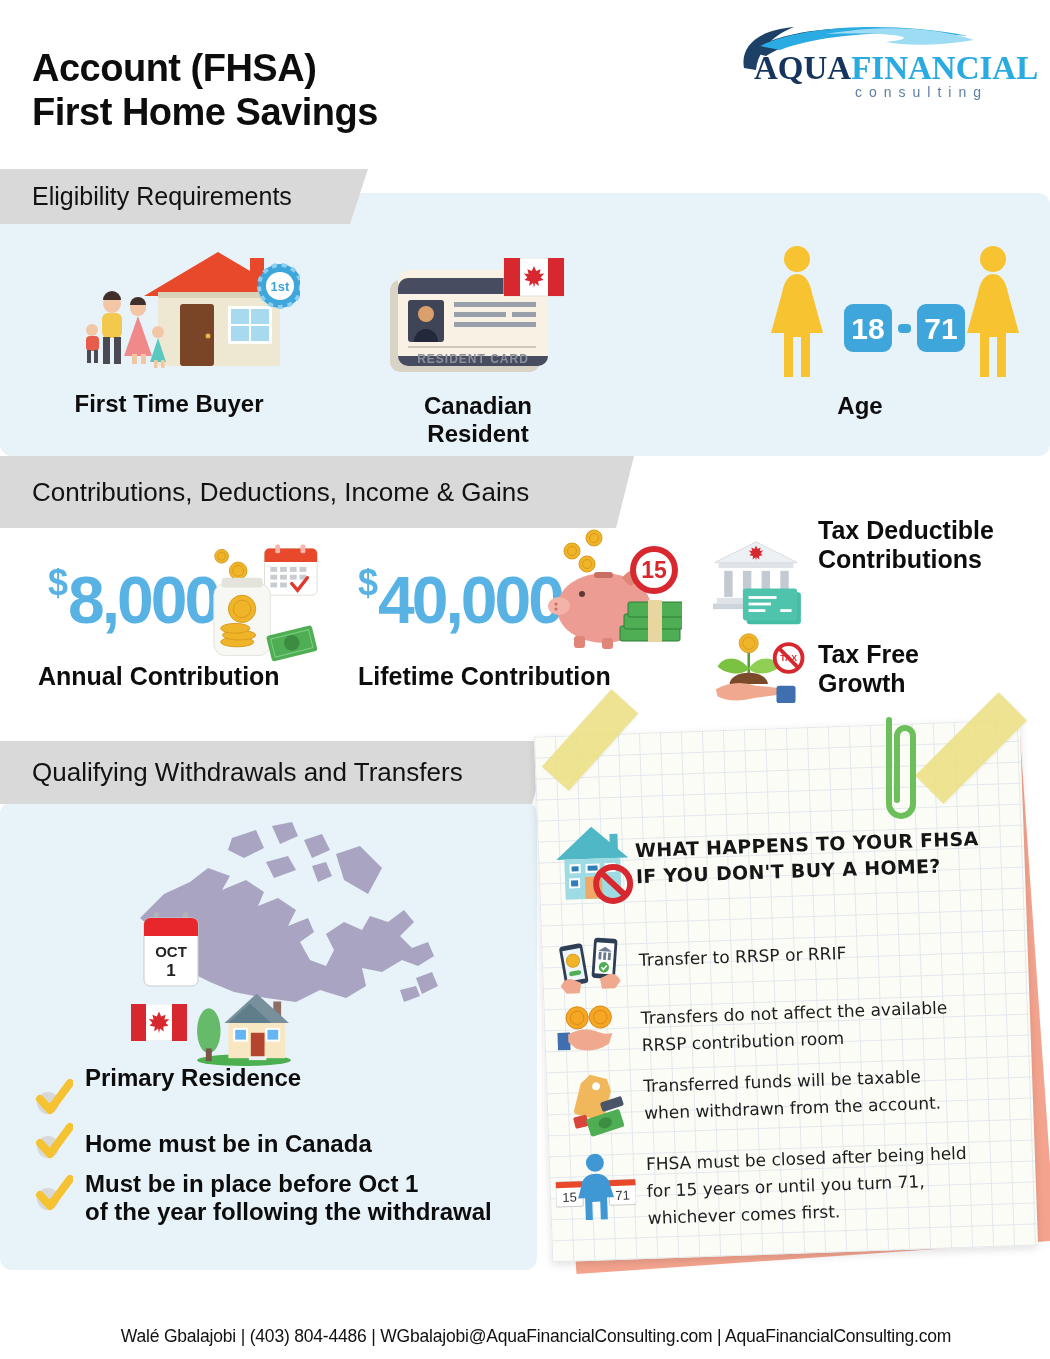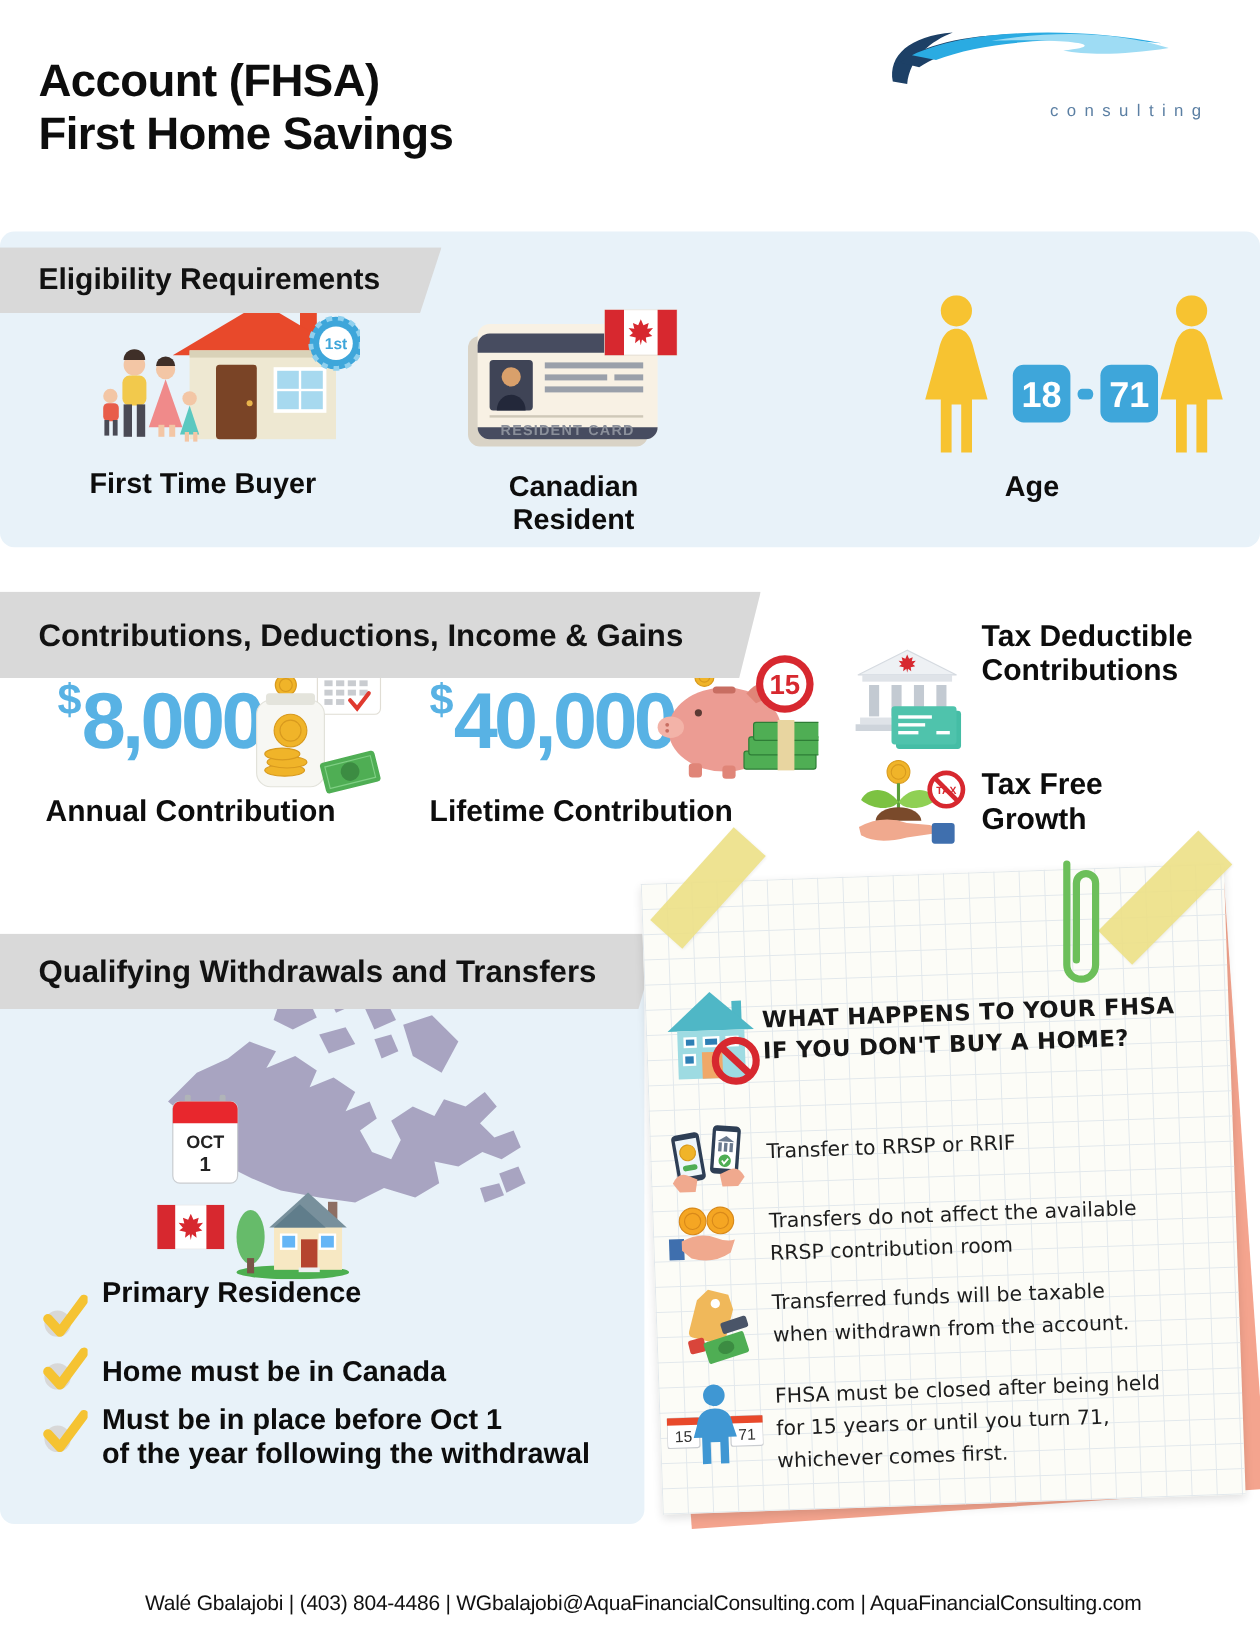--- a/index.html
+++ b/index.html
@@ -6,24 +6,24 @@
   body { background:#fff; font-family:"Liberation Sans", sans-serif; }
   .page { position:relative; width:1050px; height:1359px; background:#fff; overflow:hidden; margin:0 auto; }
 
   
   .title { position:absolute; left:32px; top:46px; font-size:38px; font-weight:bold; color:#0d0d0d; line-height:44px; letter-spacing:-0.5px; }
   .logo { position:absolute; left:740px; top:22px; width:270px; height:90px; }
   .logo-swoosh { position:absolute; left:-4px; top:0; }
   .logo-text { position:absolute; left:14px; top:28px; font-family:"Liberation Serif", serif; font-size:33px; font-weight:bold; white-space:nowrap; }
   .logo-aqua { color:#16355e; }
   .logo-fin { color:#29abe2; }
-  .logo-sub { position:absolute; right:2px; top:62px; font-size:14px; letter-spacing:7px; color:#5b7fa3; }
-
-  
-  .banner { position:absolute; left:0; background:#d9d9d9; display:flex; align-items:center; padding-left:32px; font-size:26px; font-weight:bold; color:#121212; clip-path:polygon(0 0, 100% 0, calc(100% - 18px) 100%, 0 100%); z-index:3;margin-top:37px; }
+  .logo-sub { position:absolute; right:22px; top:62px; font-size:14px; letter-spacing:7px; color:#5b7fa3; }
+
+  
+  .banner { position:absolute; left:0; background:#d9d9d9; display:flex; align-items:center; padding-left:32px; font-size:26px; font-weight:normal; color:#121212; clip-path:polygon(0 0, 100% 0, calc(100% - 18px) 100%, 0 100%); z-index:3; }
   .banner1 { top:169px; width:368px; height:55px; font-size:25px; }
   .banner2 { top:456px; width:634px; height:72px; }
   .banner3 { top:741px; width:550px; height:63px; }
 
   
   .bluebox { position:absolute; background:#e8f2f9; border-radius:12px; z-index:1; }
   .bluebox1 { left:0; top:193px; width:1050px; height:263px; }
   .bluebox2 { left:0; top:802px; width:537px; height:468px; }
 
   .elig-label { position:absolute; font-size:24px; font-weight:bold; color:#0d0d0d; text-align:center; z-index:2; }
@@ -66,20 +66,21 @@
     <div>First Home Savings</div>
   </div>
 
   <div class="logo">
     <svg class="logo-swoosh" width="250" height="50" viewBox="0 0 250 50">
       <path d="M8,46 C4,24 22,8 58,5 C40,12 22,26 20,48 Z" fill="#1d4066"></path>
       <path d="M14,30 C46,6 120,-2 228,16 C150,2 70,8 30,34 Z" fill="#1d4066"></path>
       <path d="M24,24 C70,2 160,0 232,14 C170,8 90,10 44,28 Z" fill="#2aabe2"></path>
       <path d="M90,12 C150,2 200,6 238,18 C200,24 170,24 150,20 C190,16 160,10 90,12 Z" fill="#9edcf4"></path>
     </svg>
+    <div class="logo-text"><span class="logo-aqua">AQUA</span><span class="logo-fin">FINANCIAL</span></div>
     <div class="logo-sub">consulting</div>
   </div>
 
   <div class="bluebox bluebox1"></div>
   <div class="banner banner1">
     <span>Eligibility Requirements</span>
   </div>
 
   <svg class="icon-abs" style="left:82px; top:240px;" width="218" height="140" viewBox="0 0 218 140">
     <rect x="168" y="18" width="14" height="28" fill="#e8492b"></rect>

